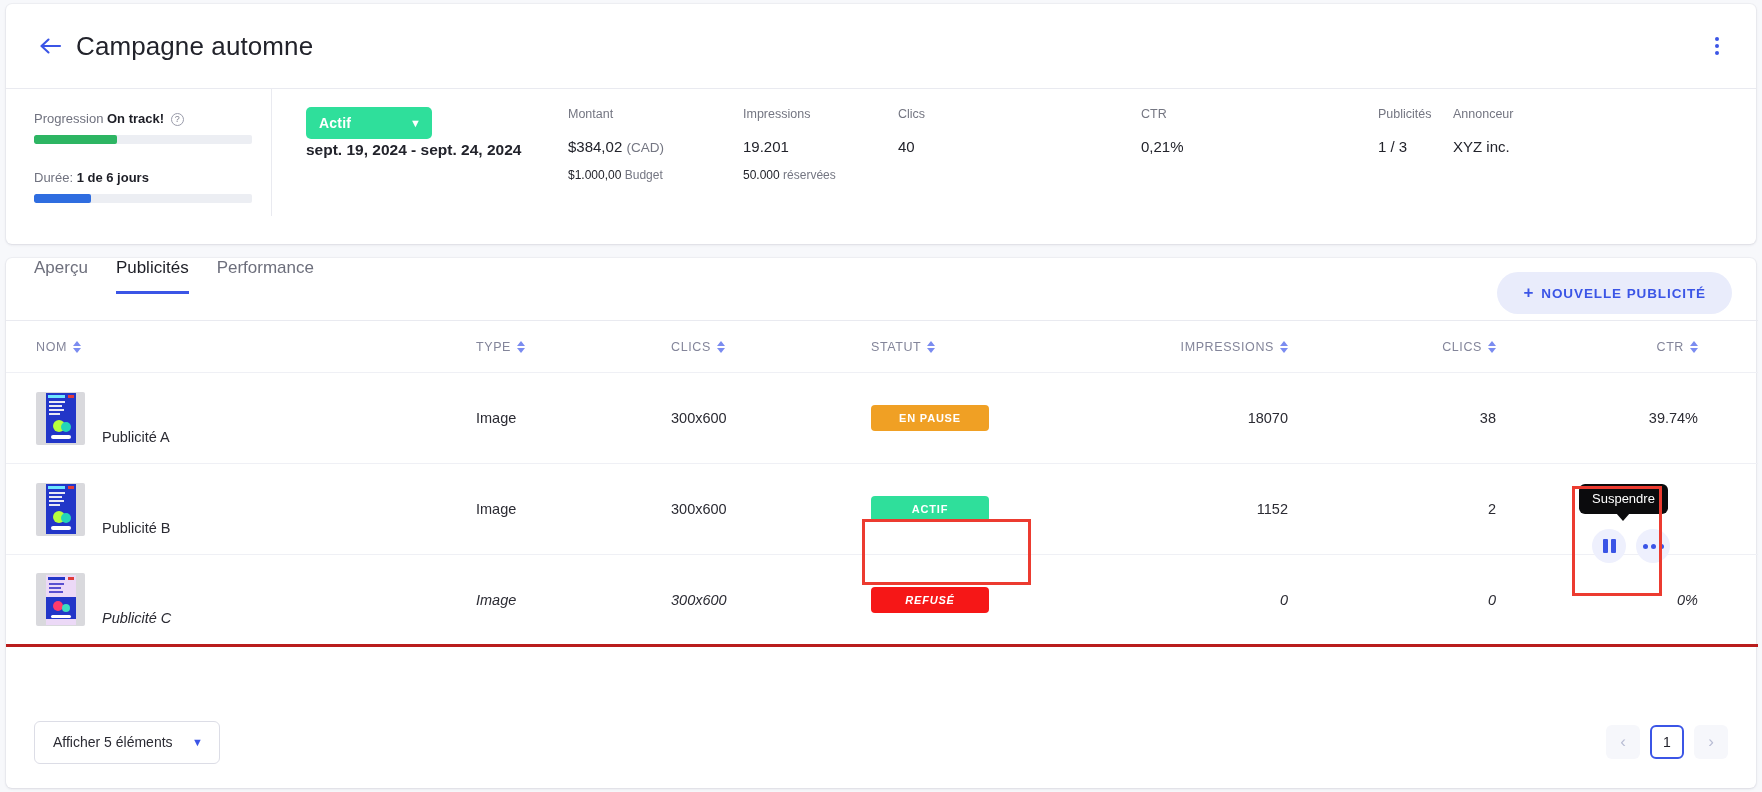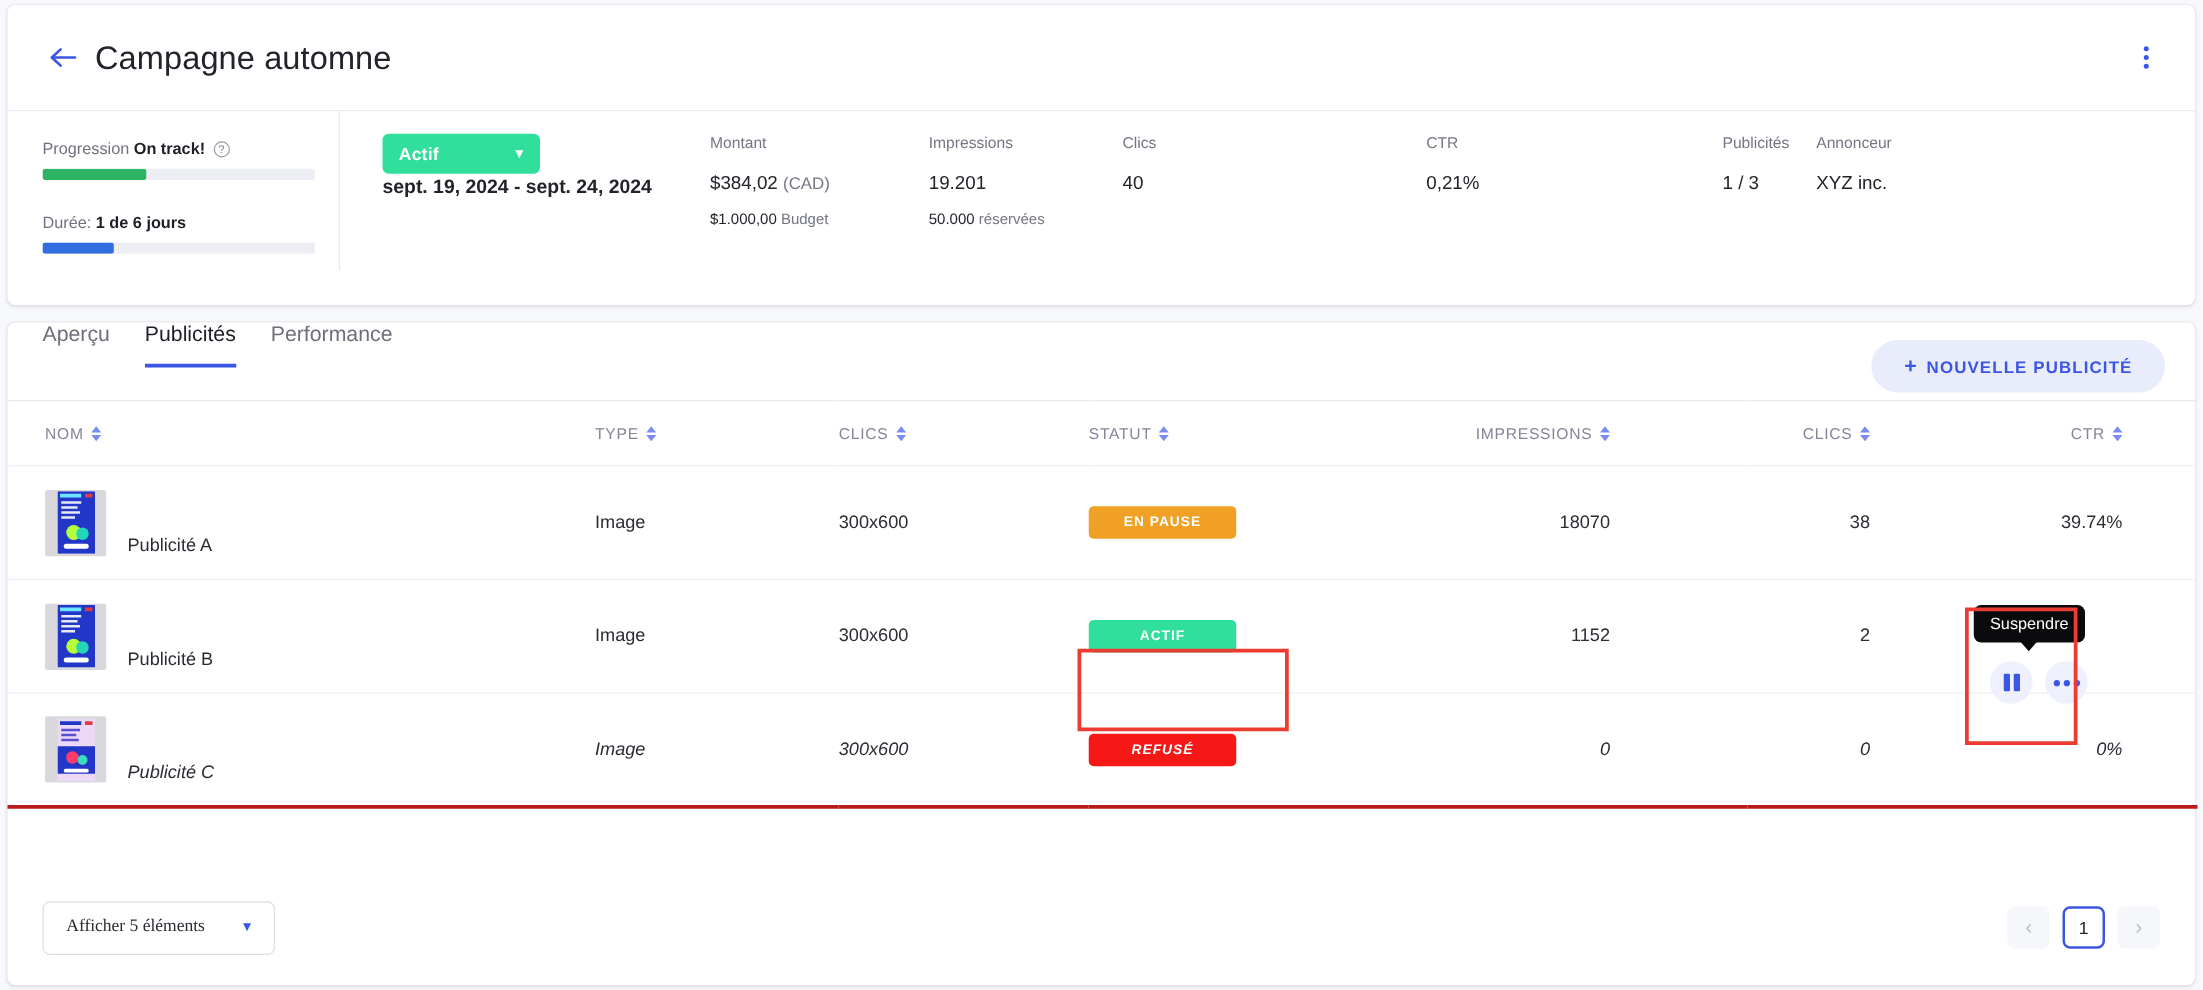--- a/index.html
+++ b/index.html
@@ -159,21 +159,21 @@
   }
 
   
   .footer {
     position: absolute; left: 0; right: 0; bottom: 0; height: 92px;
     display: flex; align-items: center; justify-content: space-between; padding: 0 28px;
   }
   .perpage {
     width: 186px; height: 43px; border: 1px solid #dcdde6; border-radius: 6px;
     display: flex; align-items: center; justify-content: space-between;
-    padding: 0 16px 0 18px; font-size: 14px; color: #2b2b33; cursor: pointer; background: #fff; font-family: Liberation Serif, serif;
+    padding: 0 16px 0 18px; font-size: 14px; color: #2b2b33; cursor: pointer; background: #fff;
   }
   .perpage .chev { color: #3b55e6; font-size: 11px; }
   .pager { display: flex; align-items: center; gap: 10px; }
   .pg {
     width: 34px; height: 34px; border-radius: 6px; background: #f6f7fb;
     display: flex; align-items: center; justify-content: center;
     font-size: 17px; color: #b9bdd4; cursor: pointer; border: none; font-family: inherit;
   }
   .pg.current { background: #fff; border: 2px solid #3b55e6; color: #22232b; font-size: 14px; }
 </style>

